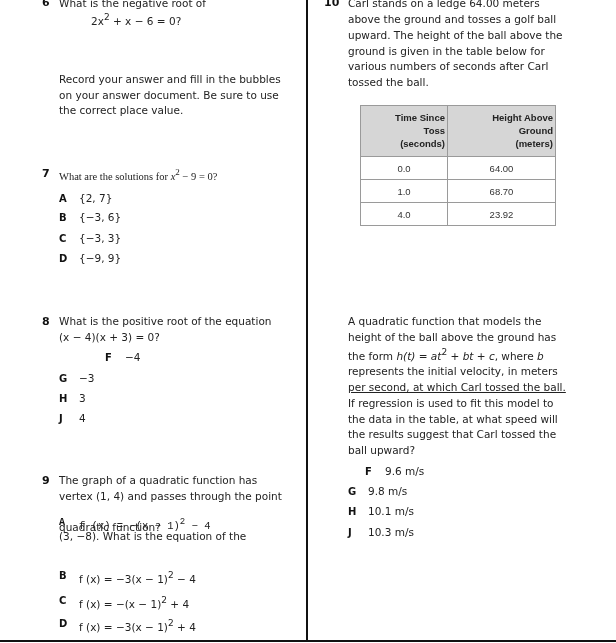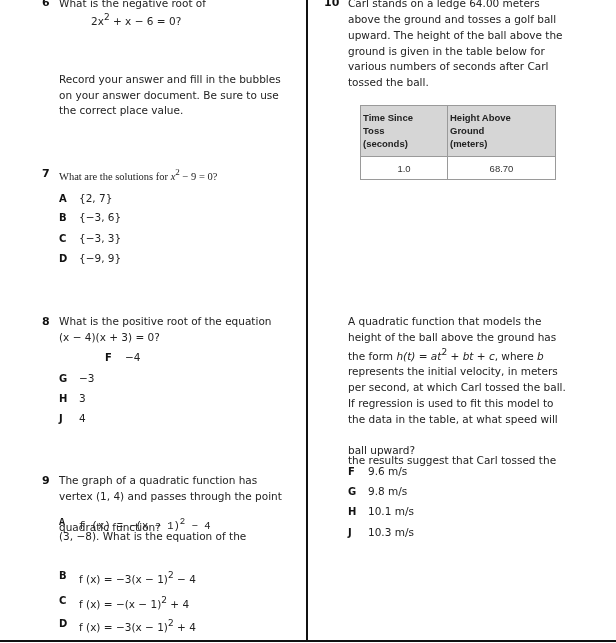--- a/index.html
+++ b/index.html
@@ -9,21 +9,21 @@
   .divider-v { position: absolute; left: 306px; top: 0; width: 2px; height: 642px; background: #111; }
   .divider-h { position: absolute; left: 0; top: 640px; width: 616px; height: 2px; background: #111; }
   .qnum { position: absolute; font-weight: bold; font-size: 11px; color: #111; }
   .txt { position: absolute; line-height: 16px; white-space: nowrap; }
   .opt { position: absolute; white-space: nowrap; line-height: 14px; }
   .opt .letter { display: inline-block; width: 20px; font-weight: bold; font-size: 10px; color: #111; }
   .opt .letter.raised { vertical-align: 4px; }
   sup { font-size: 9px; vertical-align: 5px; line-height: 0; }
   i { font-style: italic; }
   table.data { position: absolute; left: 360px; top: 105px; width: 196px; border-collapse: collapse; font-family: "Liberation Sans", sans-serif; font-size: 9.5px; color: #333; }
-  table.data th { background: #d6d6d6; font-weight: bold; line-height: 13px; padding: 5px 2px 6px; border: 1px solid #9a9a9a; text-align: left; color: #222; }
+  table.data th { background: #d6d6d6; font-weight: bold; line-height: 13px; padding: 5px 2px 6px; border: 1px solid #9a9a9a; text-align: right; color: #222; }
   table.data td { height: 23px; border: 1px solid #9a9a9a; text-align: center; }
   table.data th:first-child, table.data td:first-child { width: 87px; }
 </style>
 </head>
 <body>
 
 <div class="page">
   <div class="divider-v"></div>
   <div class="divider-h"></div>
 
@@ -86,34 +86,42 @@
           </th>
           <th>
             <div>Height Above</div>
             <div>Ground</div>
             <div>(meters)</div>
           </th>
         </tr>
       </thead>
       <tbody>
         <tr>
+            <td>0.0</td>
+            <td>64.00</td>
+          </tr>
+        <tr>
             <td>1.0</td>
             <td>68.70</td>
+          </tr>
+        <tr>
+            <td>4.0</td>
+            <td>23.92</td>
           </tr>
       </tbody>
     </table>
 
     <span class="txt" style="left:348px; top:313px;">A quadratic function that models the</span>
     <span class="txt" style="left:348px; top:329px;">height of the ball above the ground has</span>
     <span class="txt" style="left:348px; top:348px;"><span>the form </span><i>h(t)</i><span> = </span><i>at</i><sup>2</sup><span> + </span><i>bt</i><span> + </span><i>c</i><span>, where </span><i>b</i></span>
     <span class="txt" style="left:348px; top:363px;">represents the initial velocity, in meters</span>
-    <span class="txt" style="left:348px; top:379px;">per second, at which Carl tossed the ball.</span>
+    <span class="txt" style="left:348px; top:379px;text-decoration:underline;">per second, at which Carl tossed the ball.</span>
     <span class="txt" style="left:348px; top:395px;">If regression is used to fit this model to</span>
     <span class="txt" style="left:348px; top:411px;">the data in the table, at what speed will</span>
-    <span class="txt" style="left:348px; top:426px;margin-top:26px;">the results suggest that Carl tossed the</span>
+    <span class="txt" style="left:348px; top:426px;">the results suggest that Carl tossed the</span>
     <span class="txt" style="left:348px; top:442px;">ball upward?</span>
 
-    <div class="opt" style="left:348px; top:464px;"><span class="letter">F</span><span>9.6 m/s</span></div>
+    <div class="opt" style="left:365px; top:464px;"><span class="letter">F</span><span>9.6 m/s</span></div>
     <div class="opt" style="left:348px; top:484px;"><span class="letter">G</span><span>9.8 m/s</span></div>
     <div class="opt" style="left:348px; top:504px;"><span class="letter">H</span><span>10.1 m/s</span></div>
     <div class="opt" style="left:348px; top:525px;"><span class="letter">J</span><span>10.3 m/s</span></div>
   </div>
 </div>
 
 </body></html>

